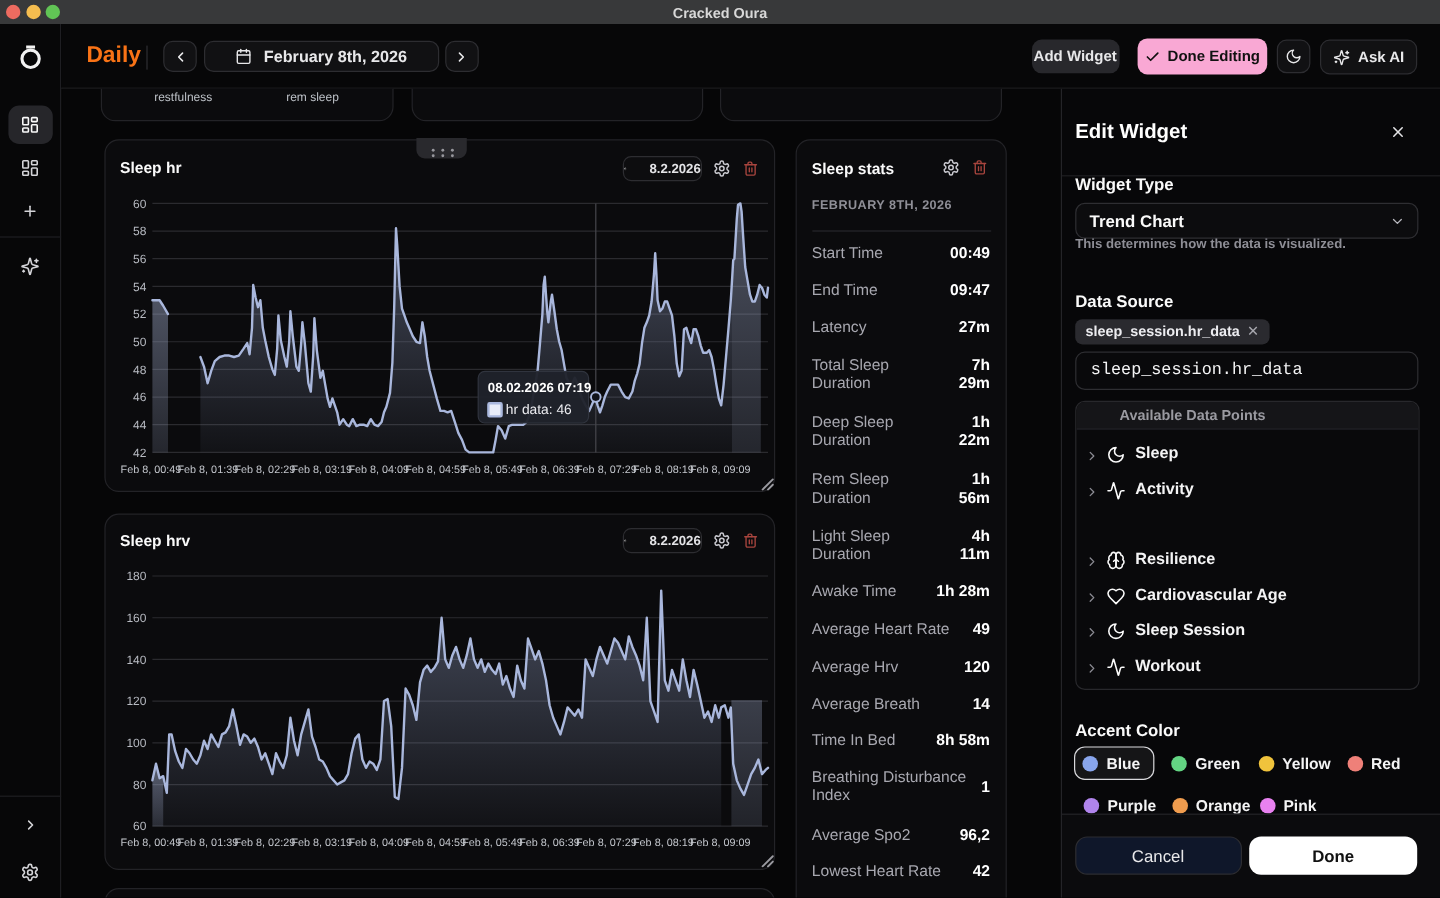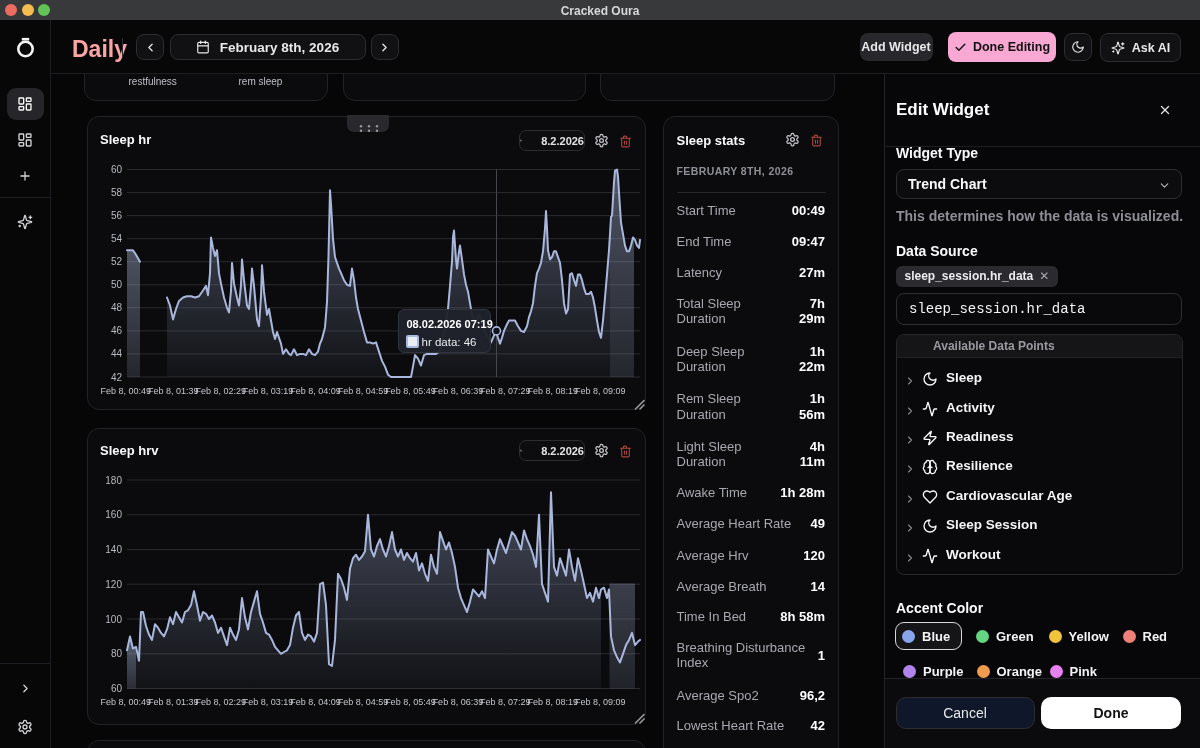--- a/index.html
+++ b/index.html
@@ -83,21 +83,21 @@
   <div class="abs" style="left:19px;top:661px;color:#d4d4d8;"><svg class="" style="" width="13" height="13" viewBox="0 0 24 24" fill="none" stroke="currentColor" stroke-width="2.4" stroke-linecap="round" stroke-linejoin="round">
         <path d="m9 18 6-6-6-6"></path>
       </svg></div>
   <div class="abs" style="left:17px;top:699px;color:#d4d4d8;"><svg class="" style="" width="16" height="16" viewBox="0 0 24 24" fill="none" stroke="currentColor" stroke-width="2" stroke-linecap="round" stroke-linejoin="round">
         <path d="M12.22 2h-.44a2 2 0 0 0-2 2v.18a2 2 0 0 1-1 1.73l-.43.25a2 2 0 0 1-2 0l-.15-.08a2 2 0 0 0-2.73.73l-.22.38a2 2 0 0 0 .73 2.73l.15.1a2 2 0 0 1 1 1.72v.51a2 2 0 0 1-1 1.74l-.15.09a2 2 0 0 0-.73 2.73l.22.38a2 2 0 0 0 2.73.73l.15-.08a2 2 0 0 1 2 0l.43.25a2 2 0 0 1 1 1.73V20a2 2 0 0 0 2 2h.44a2 2 0 0 0 2-2v-.18a2 2 0 0 1 1-1.73l.43-.25a2 2 0 0 1 2 0l.15.08a2 2 0 0 0 2.73-.73l.22-.39a2 2 0 0 0-.73-2.73l-.15-.08a2 2 0 0 1-1-1.74v-.5a2 2 0 0 1 1-1.74l.15-.09a2 2 0 0 0 .73-2.73l-.22-.38a2 2 0 0 0-2.73-.73l-.15.08a2 2 0 0 1-2 0l-.43-.25a2 2 0 0 1-1-1.73V4a2 2 0 0 0-2-2z"></path>
         <circle cx="12" cy="12" r="3"></circle>
       </svg></div>
 </div>
 
 <div id="header">
-  <div class="abs" style="left:21px;top:16px;color:#fca5a5;font-size:23px;font-weight:700;">Daily</div>
+  <div class="abs" style="left:21px;top:16px;color:#f97316;font-size:19px;font-weight:700;">Daily</div>
   <div class="abs" style="left:71px;top:18px;width:1px;height:20px;background:#2f2f33;"></div>
   <div class="hbtn" style="left:85px;top:14px;width:28px;height:26px;">
       <svg class="" style="" width="13" height="13" viewBox="0 0 24 24" fill="none" stroke="currentColor" stroke-width="2.4" stroke-linecap="round" stroke-linejoin="round">
         <path d="m15 18-6-6 6-6"></path>
       </svg>
     </div>
   <div class="hbtn" style="left:118.5px;top:14px;width:196px;height:26px;gap:10px;font-size:13.5px;font-weight:700;white-space:nowrap;">
     <svg class="" style="" width="14" height="14" viewBox="0 0 24 24" fill="none" stroke="currentColor" stroke-width="2" stroke-linecap="round" stroke-linejoin="round">
         <path d="M8 2v4"></path>
         <path d="M16 2v4"></path>
@@ -392,21 +392,21 @@
       </svg></div>
   <div class="abs" style="left:0;top:72px;width:316px;border-top:1px solid #1e1e22;"></div>
 
   <div class="ep-label" style="top:71px;">Widget Type</div>
   <div class="abs" style="left:11px;top:94.5px;width:286px;height:30px;border:1px solid #2e2e32;border-radius:8px;background:#0c0c0e;">
     <span style="position:absolute;left:11px;top:6px;color:#fafafa;font-size:14px;font-weight:700;">Trend Chart</span>
     <span style="position:absolute;right:10px;top:8px;color:#b8b8be;"><svg class="" style="" width="13" height="13" viewBox="0 0 24 24" fill="none" stroke="currentColor" stroke-width="2" stroke-linecap="round" stroke-linejoin="round">
           <path d="m6 9 6 6 6-6"></path>
         </svg></span>
   </div>
-  <div class="abs" style="left:11px;top:134px;color:#8e8e96;font-size:14px;font-weight:700;">This determines how the data is visualized.</div>
+  <div class="abs" style="left:11px;top:124px;color:#8e8e96;font-size:11px;font-weight:700;">This determines how the data is visualized.</div>
 
   <div class="ep-label" style="top:169px;">Data Source</div>
   <div class="abs" style="left:10.5px;top:191.5px;height:21px;background:#2a2a2f;border-radius:6px;display:flex;align-items:center;padding:0 9px;gap:6px;">
     <span style="color:#ececf0;font-size:12px;font-weight:700;">sleep_session.hr_data</span>
     <span style="color:#a7a7ae;font-size:12px;">✕</span>
   </div>
   <div class="abs" style="left:11px;top:219px;width:286px;height:32px;border:1px solid #2e2e32;border-radius:8px;background:#09090b;">
     <span style="position:absolute;left:12px;top:7px;color:#f4f4f5;font-size:14px;font-family:'Liberation Mono',monospace;">sleep_session.hr_data</span>
   </div>
 
@@ -427,29 +427,20 @@
       </div>
 <div class="dp-row" style="top:398.9px">
 <span class="dp-chev"><svg class="" style="" width="12" height="12" viewBox="0 0 24 24" fill="none" stroke="currentColor" stroke-width="2.2" stroke-linecap="round" stroke-linejoin="round">
             <path d="m9 18 6-6-6-6"></path>
           </svg></span>
 <span class="dp-ic"><svg class="" style="" width="16" height="16" viewBox="0 0 24 24" fill="none" stroke="currentColor" stroke-width="2" stroke-linecap="round" stroke-linejoin="round">
             <path d="M22 12h-2.48a2 2 0 0 0-1.93 1.46l-2.35 8.36a.25.25 0 0 1-.48 0L9.24 2.18a.25.25 0 0 0-.48 0l-2.35 8.36A2 2 0 0 1 4.49 12H2"></path>
           </svg></span>
 <span class="dp-name">Activity</span>
       </div>
-<div class="dp-row" style="top:428.1px">
-<span class="dp-chev"><svg class="" style="" width="12" height="12" viewBox="0 0 24 24" fill="none" stroke="currentColor" stroke-width="2.2" stroke-linecap="round" stroke-linejoin="round">
-            <path d="m9 18 6-6-6-6"></path>
-          </svg></span>
-<span class="dp-ic"><svg class="" style="" width="16" height="16" viewBox="0 0 24 24" fill="none" stroke="currentColor" stroke-width="2" stroke-linecap="round" stroke-linejoin="round">
-            <path d="M4 14a1 1 0 0 1-.78-1.63l9.9-10.2a.5.5 0 0 1 .86.46l-1.92 6.02A1 1 0 0 0 13 10h7a1 1 0 0 1 .78 1.63l-9.9 10.2a.5.5 0 0 1-.86-.46l1.92-6.02A1 1 0 0 0 11 14z"></path>
-          </svg></span>
-<span class="dp-name">Readiness</span>
-      </div>
 <div class="dp-row" style="top:457.2px">
 <span class="dp-chev"><svg class="" style="" width="12" height="12" viewBox="0 0 24 24" fill="none" stroke="currentColor" stroke-width="2.2" stroke-linecap="round" stroke-linejoin="round">
             <path d="m9 18 6-6-6-6"></path>
           </svg></span>
 <span class="dp-ic"><svg class="" style="" width="16" height="16" viewBox="0 0 24 24" fill="none" stroke="currentColor" stroke-width="2" stroke-linecap="round" stroke-linejoin="round">
             <path d="M12 5a3 3 0 1 0-5.997.125 4 4 0 0 0-2.526 5.77 4 4 0 0 0 .556 6.588A4 4 0 1 0 12 18Z"></path>
             <path d="M12 5a3 3 0 1 1 5.997.125 4 4 0 0 1 2.526 5.77 4 4 0 0 1-.556 6.588A4 4 0 1 1 12 18Z"></path>
             <path d="M15 13a4.5 4.5 0 0 1-3-4 4.5 4.5 0 0 1-3 4"></path>
           </svg></span>
 <span class="dp-name">Resilience</span>

